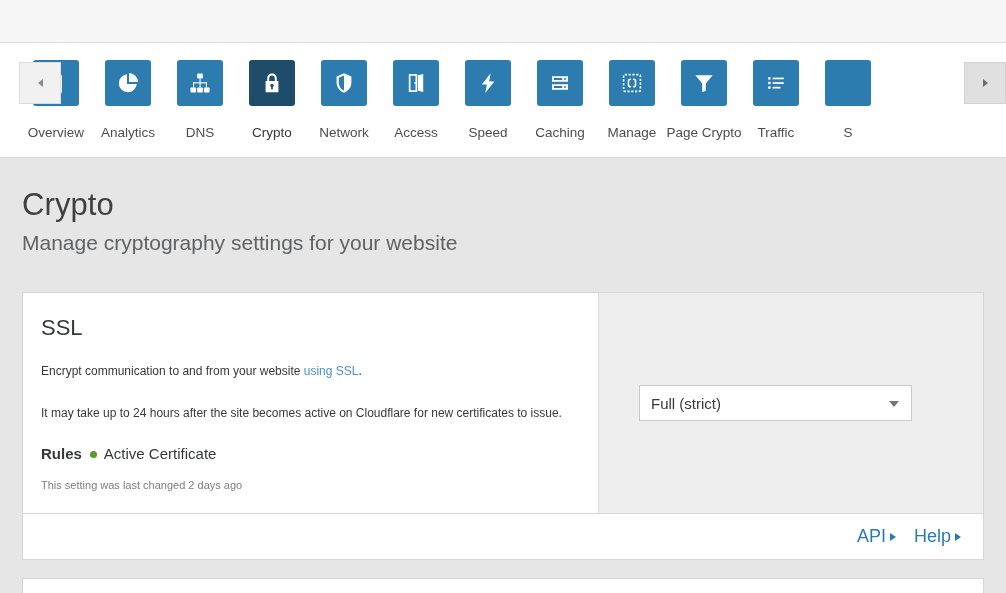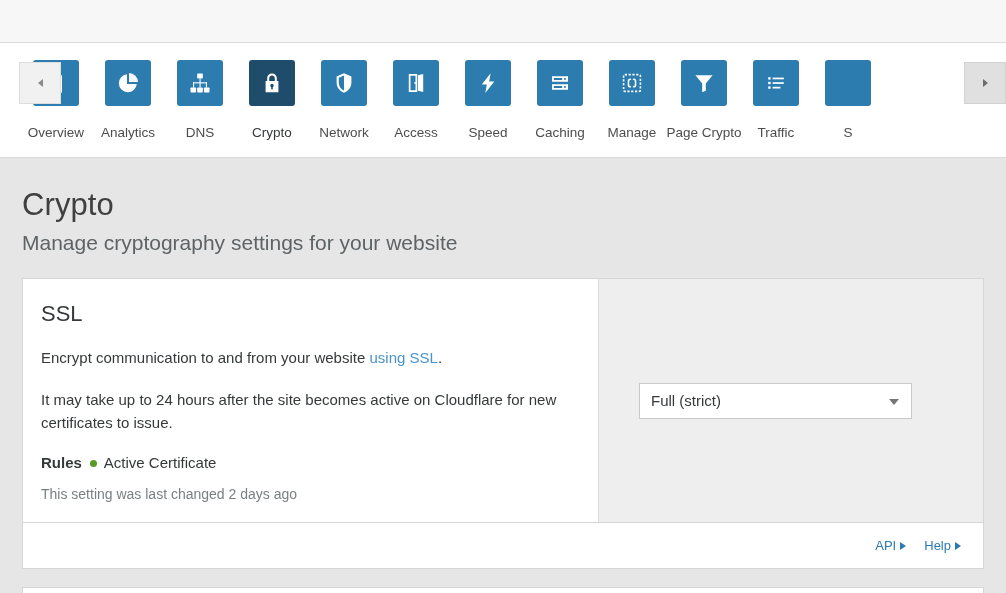--- a/index.html
+++ b/index.html
@@ -117,21 +117,21 @@
   .page-subtitle {
     font-size: 21px;
     font-weight: 400;
     color: #5e6366;
     margin: 5px 0 0 0;
     line-height: 27px;
   }
 
   
   .card {
-    margin-top: 22px;
+    margin-top: 36px;
     background: #ffffff;
     border: 1px solid #d6d6d6;
     box-sizing: border-box;
     display: flex;
     align-items: stretch;
   }
   .card-left {
     width: 576px;
     box-sizing: border-box;
     padding: 22px 26px 20px 18px;
@@ -147,21 +147,21 @@
     padding-left: 40px;
   }
   .card-title {
     font-size: 22px;
     font-weight: 400;
     color: #36393a;
     margin: 0 0 19px 0;
     line-height: 26px;
   }
   .card-p {
-    font-size: 15px;
+    font-size: 12px;
     line-height: 23px;
     color: #36393a;
     margin: 0 0 19px 0;
     max-width: 545px;
   }
   .card-p a {
     color: #4a93c9;
     text-decoration: none;
   }
   .status-line {
@@ -174,21 +174,21 @@
   }
   .status-label { font-weight: bold; margin-right: 8px; }
   .status-dot {
     width: 7px; height: 7px;
     border-radius: 50%;
     background: #589a26;
     display: inline-block;
     margin-right: 7px;
   }
   .last-changed {
-    font-size: 14px;
+    font-size: 11px;
     color: #7a7f82;
     margin: 0;
     line-height: 16px;
   }
 
   
   .select {
     position: relative;
     width: 273px;
     height: 36px;
@@ -222,21 +222,21 @@
     border-top: none;
     box-sizing: border-box;
     height: 46px;
     display: flex;
     align-items: center;
     justify-content: flex-end;
     padding-right: 22px;
     gap: 18px;
   }
   .footlink {
-    font-size: 13px;
+    font-size: 18px;
     color: #2a7bb5;
     text-decoration: none;
     display: inline-flex;
     align-items: center;
     gap: 4px;
     cursor: pointer;
   }
   .foot-caret {
     width: 0; height: 0;
     border-top: 4px solid transparent;

